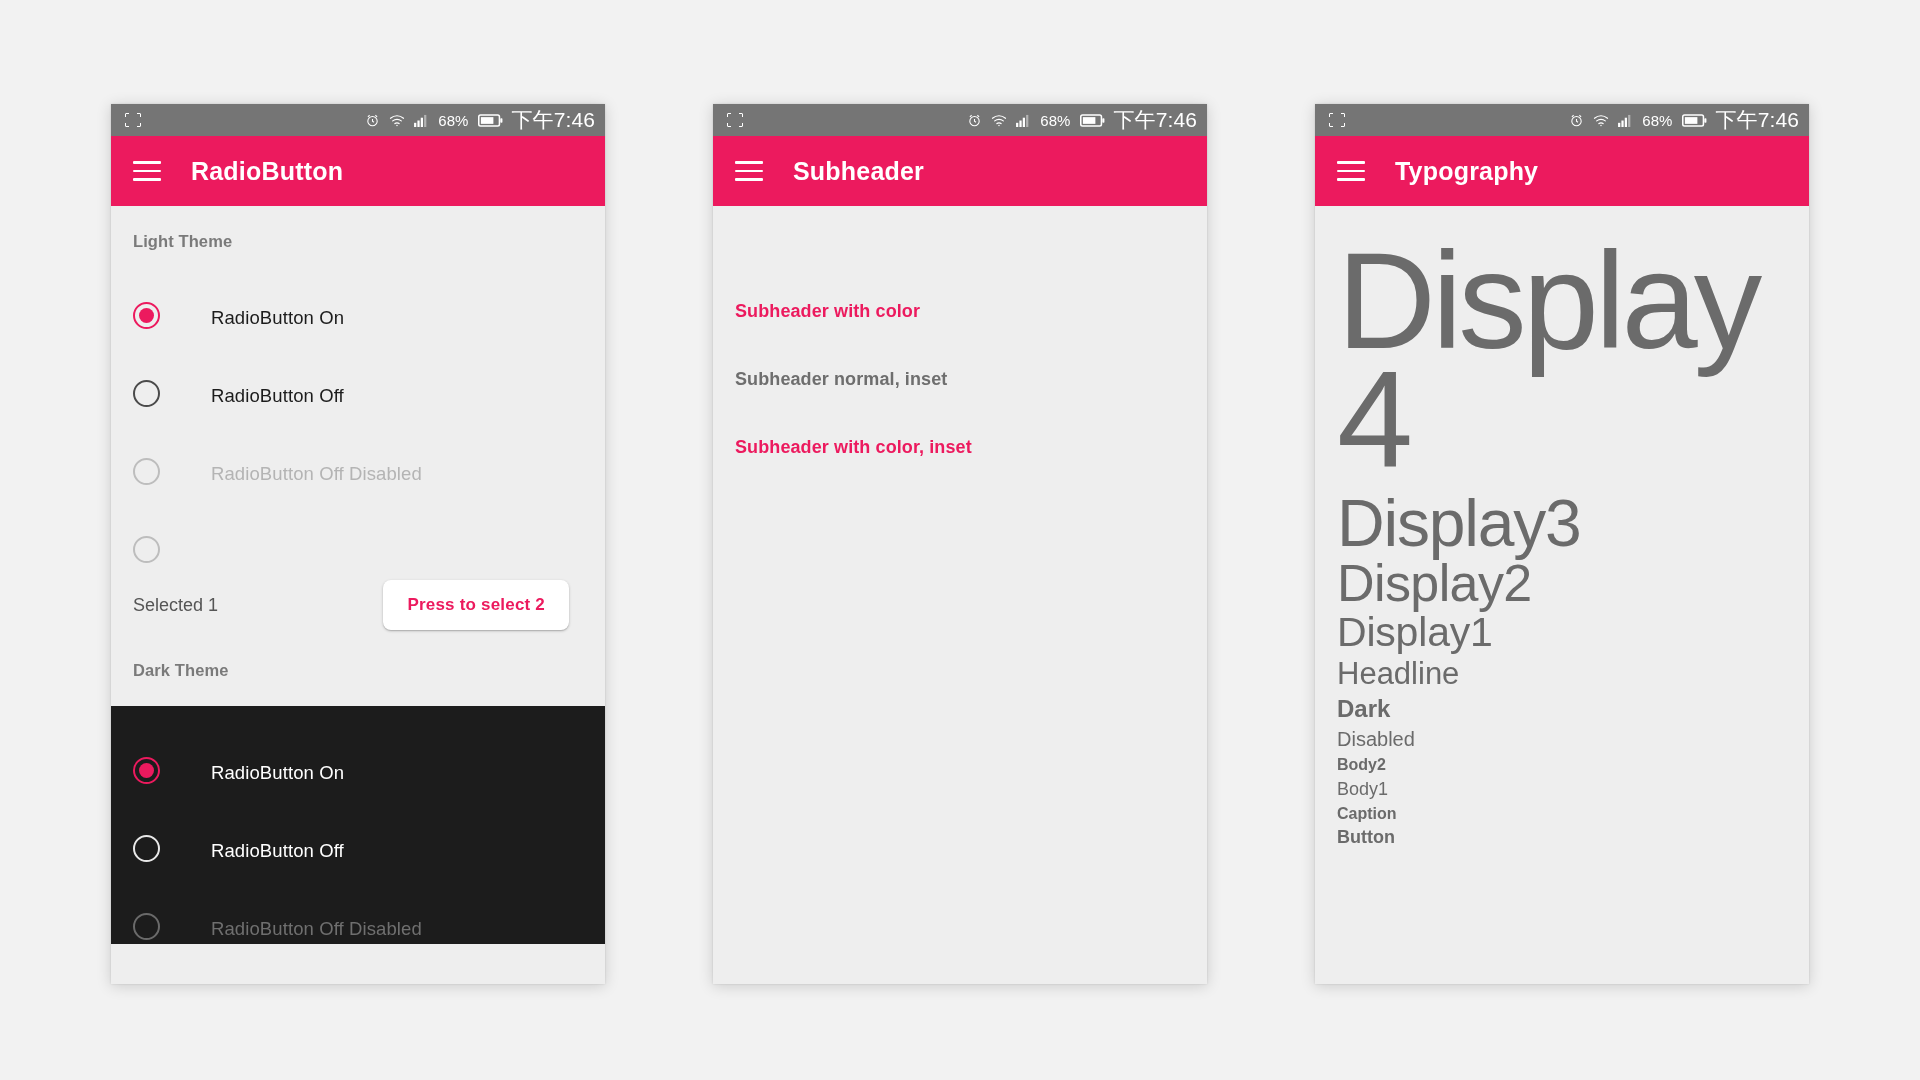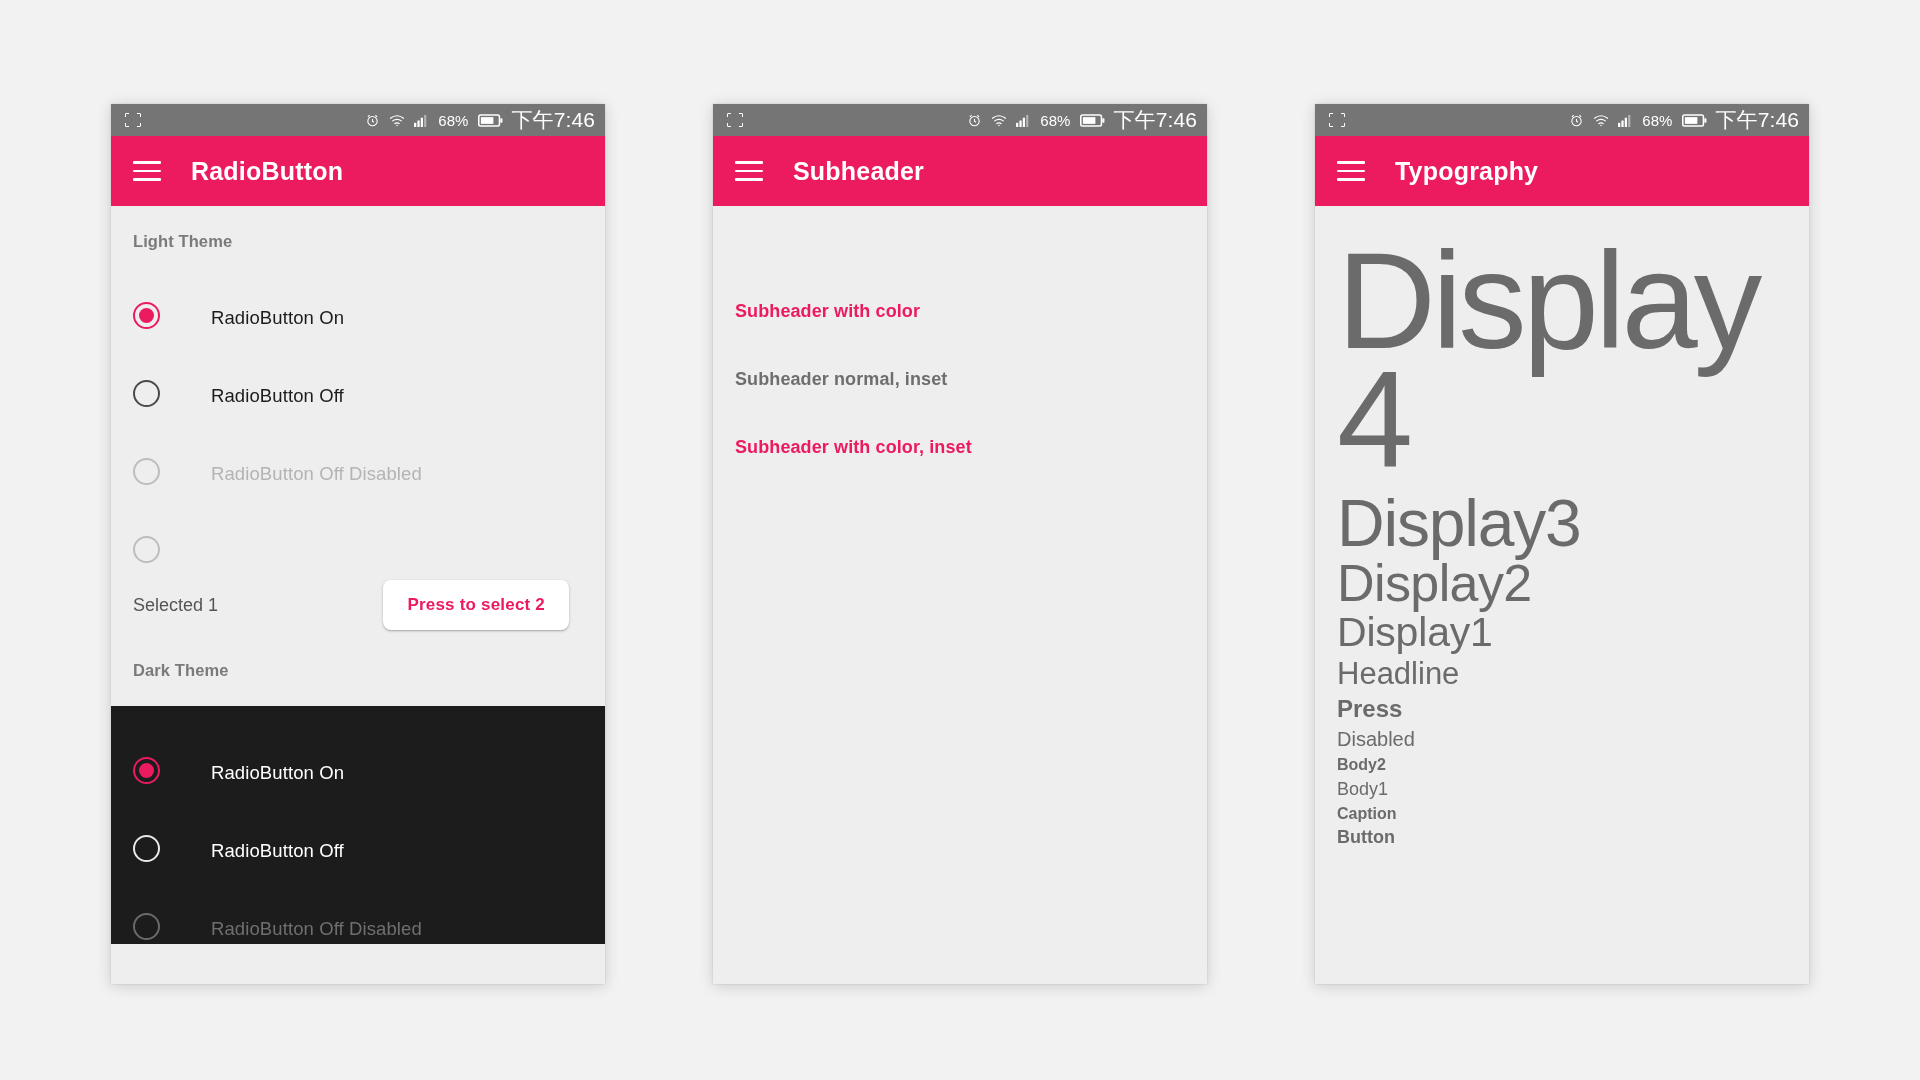--- a/index.html
+++ b/index.html
@@ -407,21 +407,21 @@
       </div>
       <div class="appbar-title">Typography</div>
     </div>
 
     <div class="content typo">
       <div class="t-display4">Display4</div>
       <div class="t-display3">Display3</div>
       <div class="t-display2">Display2</div>
       <div class="t-display1">Display1</div>
       <div class="t-headline">Headline</div>
-      <div class="t-title">Press</div>
+      <div class="t-title">Dark</div>
       <div class="t-subhead">Disabled</div>
       <div class="t-body2">Body2</div>
       <div class="t-body1">Body1</div>
       <div class="t-caption">Caption</div>
       <div class="t-button">Button</div>
     </div>
   </div>
 
 </div>
 

